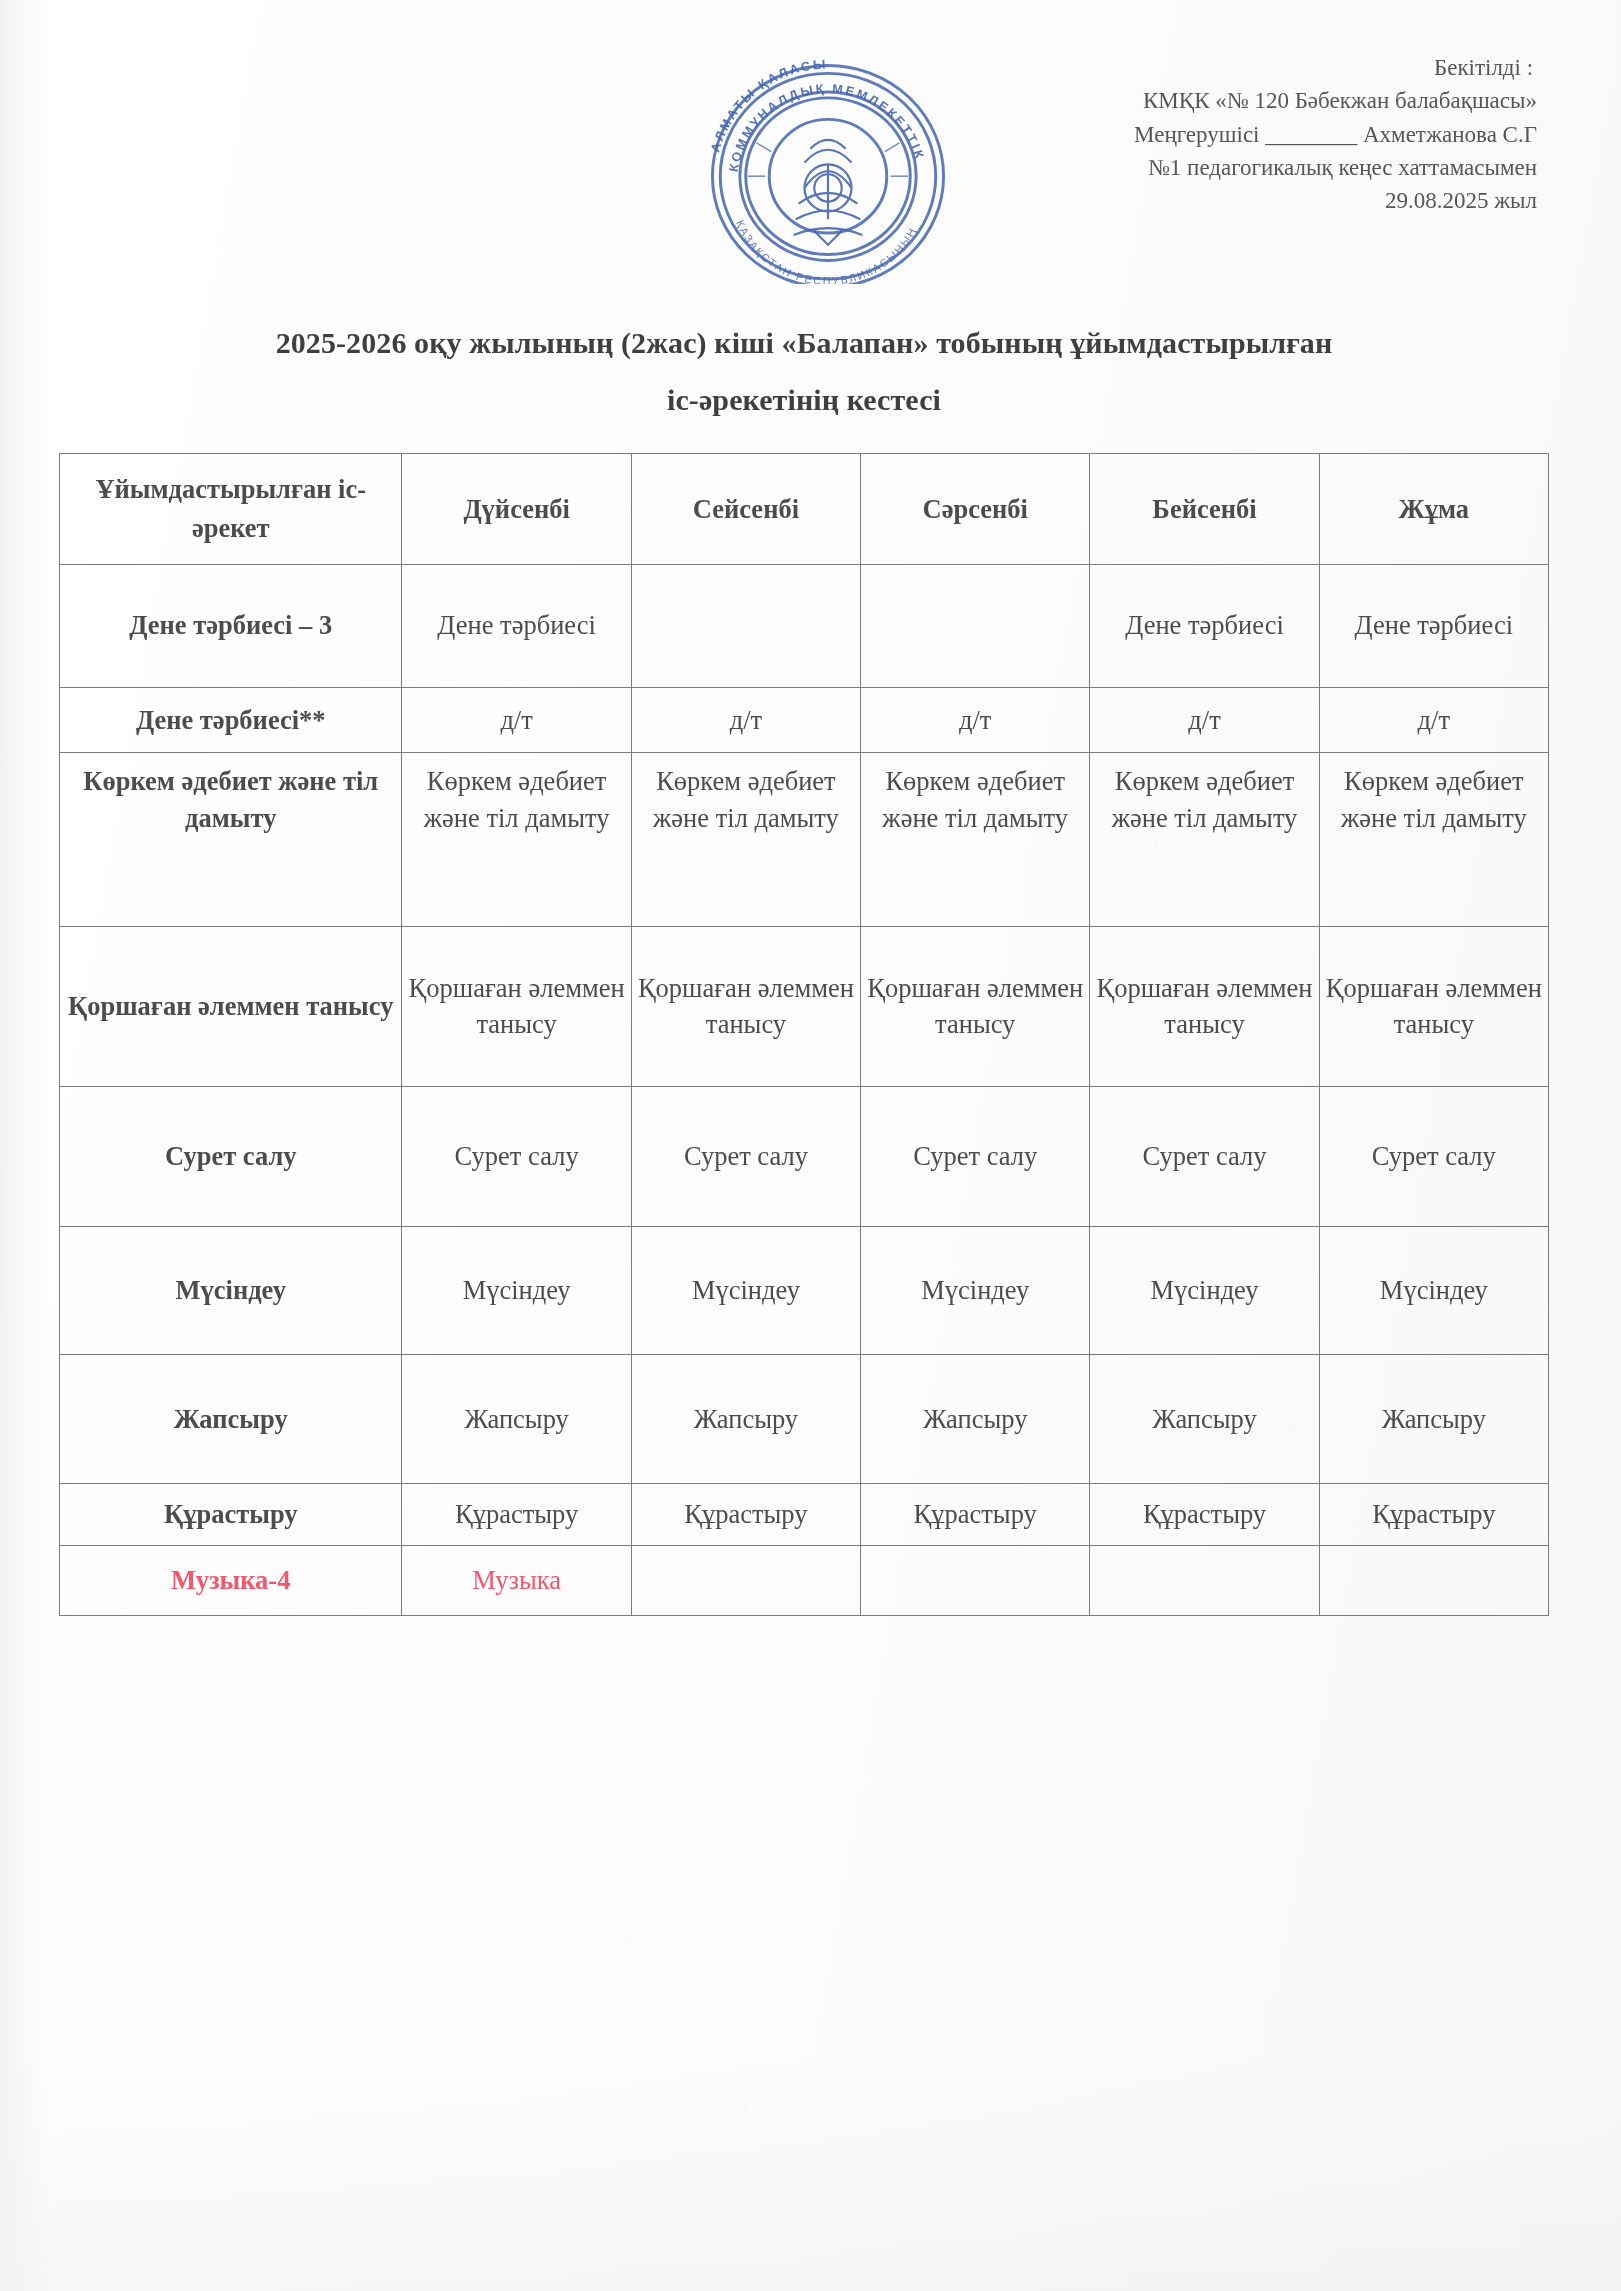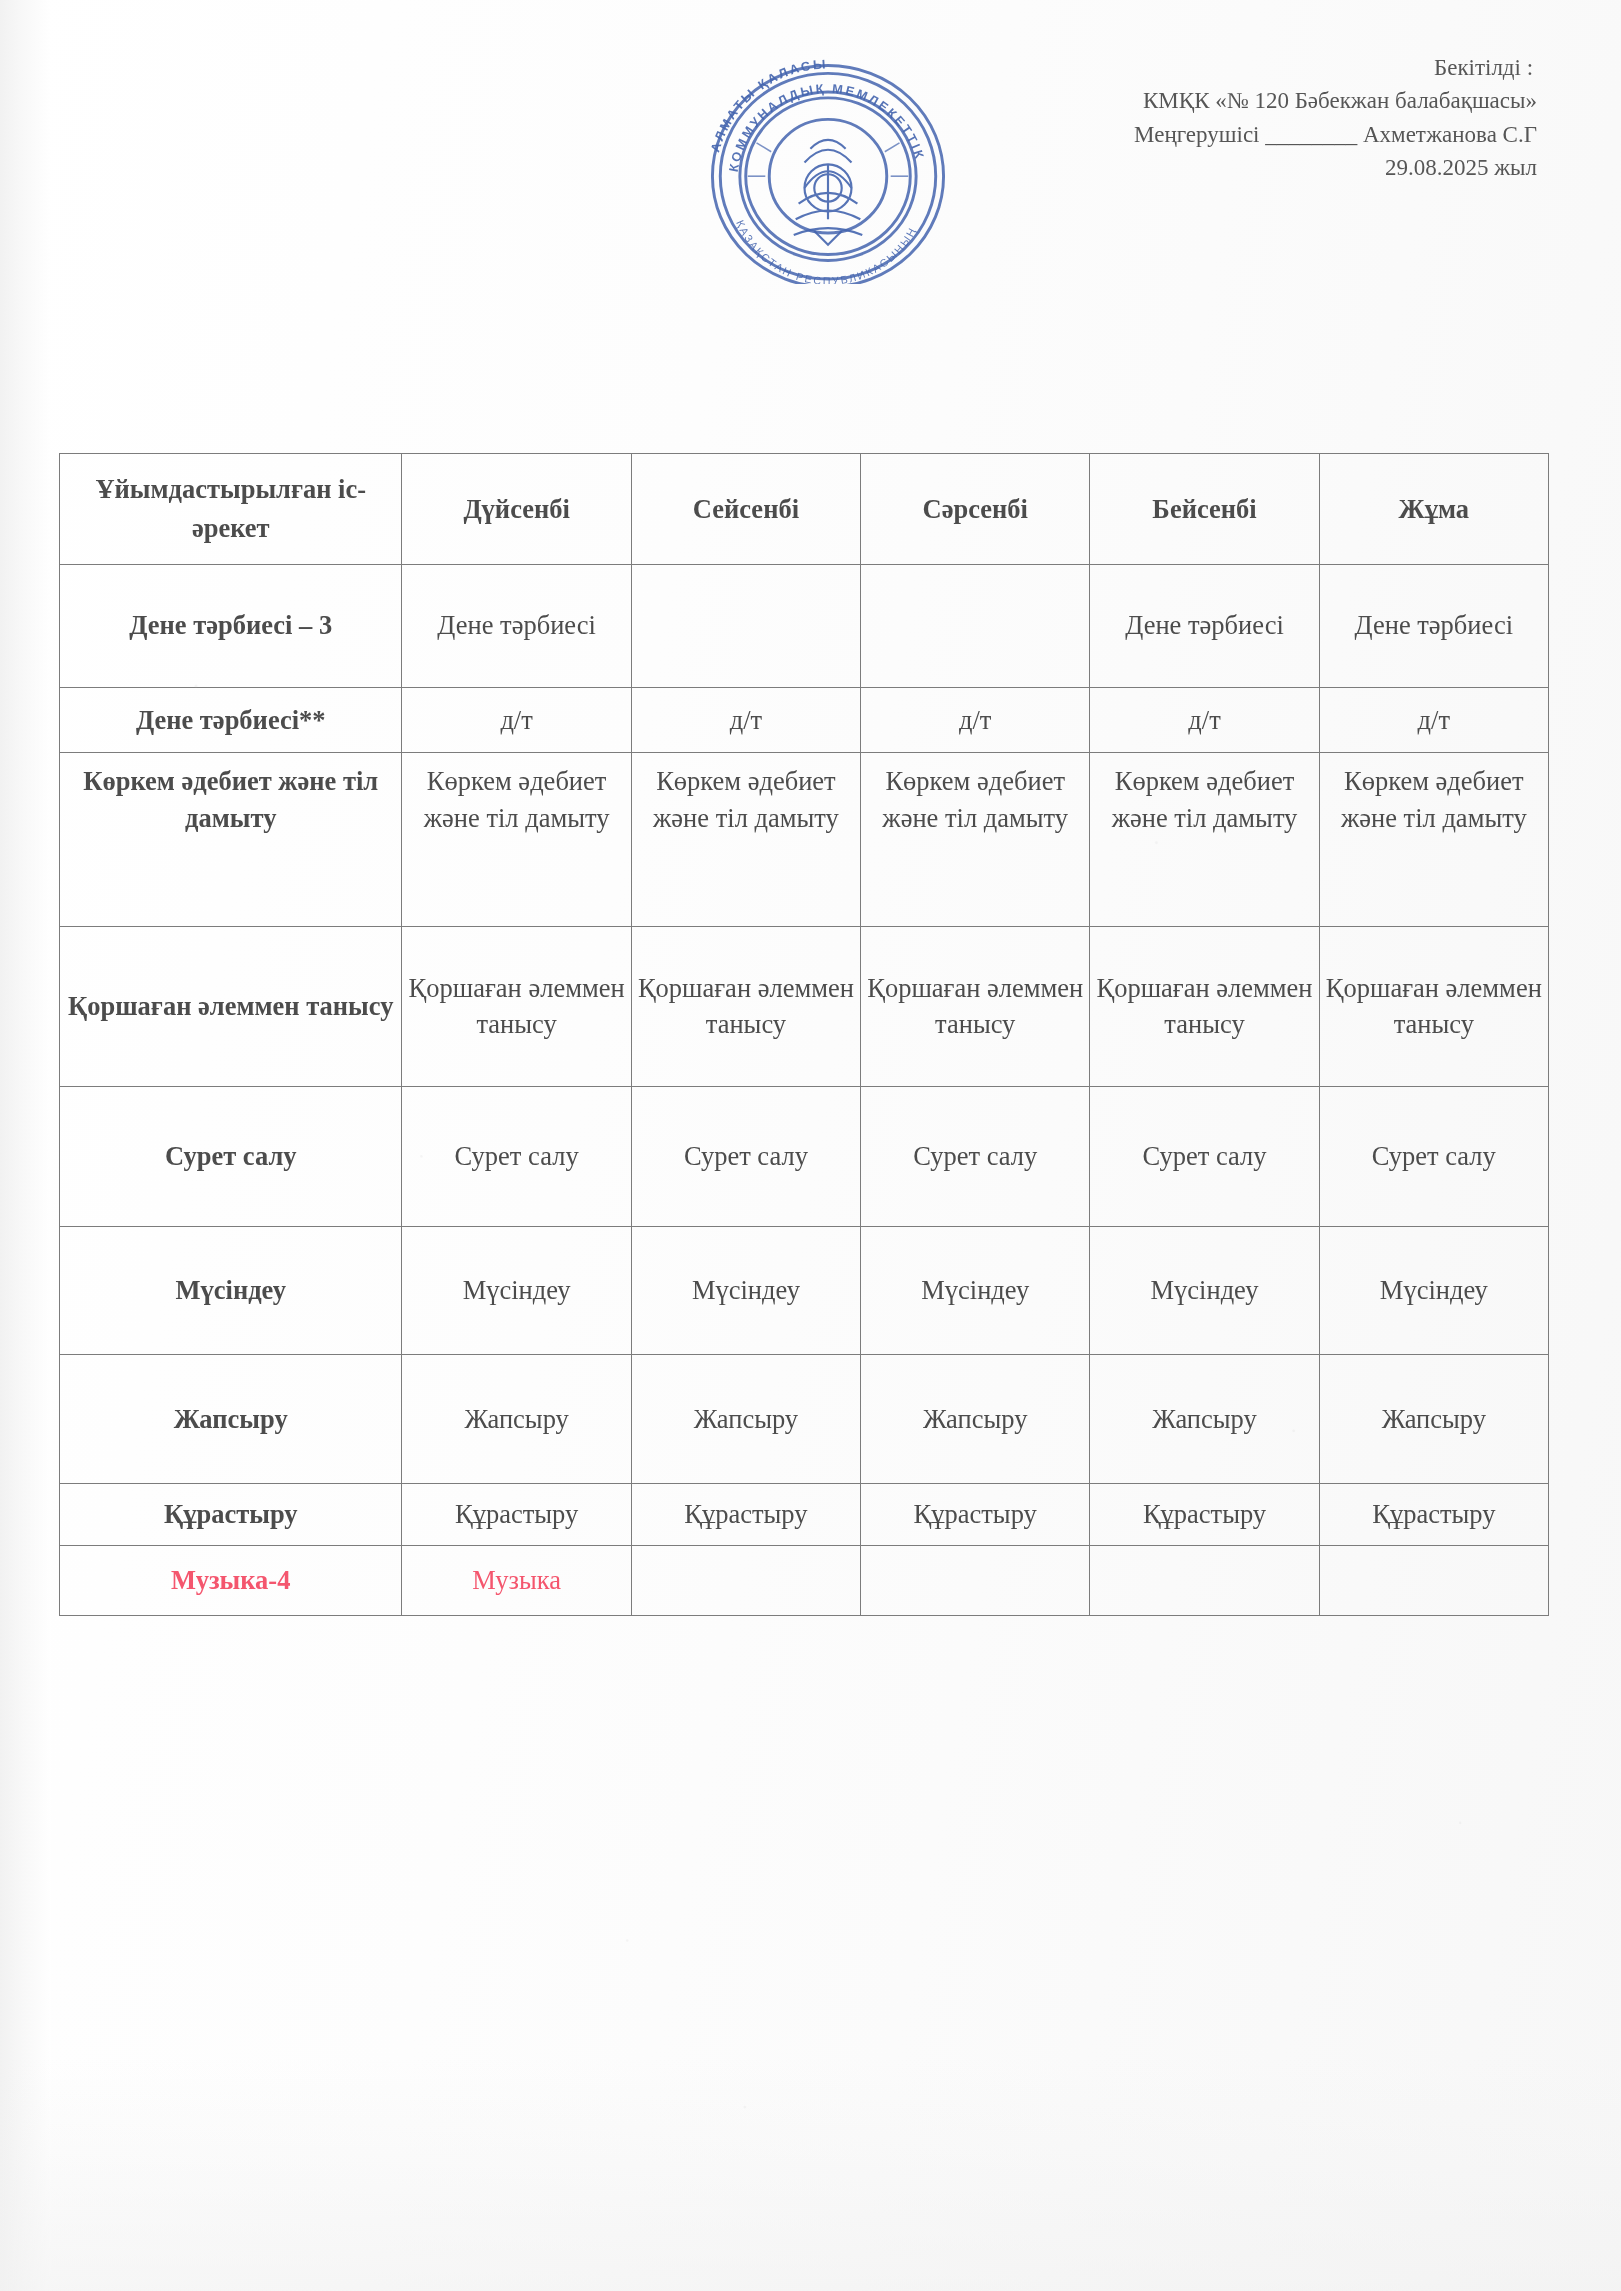--- a/index.html
+++ b/index.html
@@ -157,20 +157,21 @@
 <body>
 
 <div class="page">
   <div class="paper-shade-left"></div>
   <div class="paper-shade-bottom"></div>
 
   <div class="approval">
     <div class="ln1">Бекітілді :</div>
     <div>КМҚК «№ 120 Бәбекжан балабақшасы»</div>
     <div>Меңгерушісі ________ Ахметжанова С.Г</div>
+    <div>№1 педагогикалық кеңес хаттамасымен</div>
     <div>29.08.2025 жыл</div>
   </div>
 
   <div class="stamp">
     <svg viewBox="0 0 290 250" width="284" height="245" aria-hidden="true">
       <defs>
         <path id="arcOut" d="M 30 145 A 115 115 0 0 1 260 145"></path>
         <path id="arcIn" d="M 52 148 A 93 93 0 0 1 238 148"></path>
         <path id="arcBot" d="M 44 150 A 101 101 0 0 0 246 150"></path>
       </defs>
@@ -203,20 +204,24 @@
       </g>
       <g stroke="#3558a8" stroke-width="1.6" opacity=".7">
         <path d="M63 140 h18"></path>
           <path d="M209 140 h18"></path>
         <path d="M72 106 l15 9"></path>
           <path d="M218 106 l-15 9"></path>
       </g>
     </svg>
   </div>
 
+  <div class="doc-title">
+    <div>2025-2026 оқу жылының (2жас) кіші «Балапан» тобының ұйымдастырылған</div>
+    <div>іс-әрекетінің кестесі</div>
+  </div>
 
   <div class="tbl-wrap">
     <table class="schedule">
       <colgroup>
         <col class="c-label">
           <col class="c-day">
           <col class="c-day">
         <col class="c-day">
           <col class="c-day">
           <col class="c-day">

